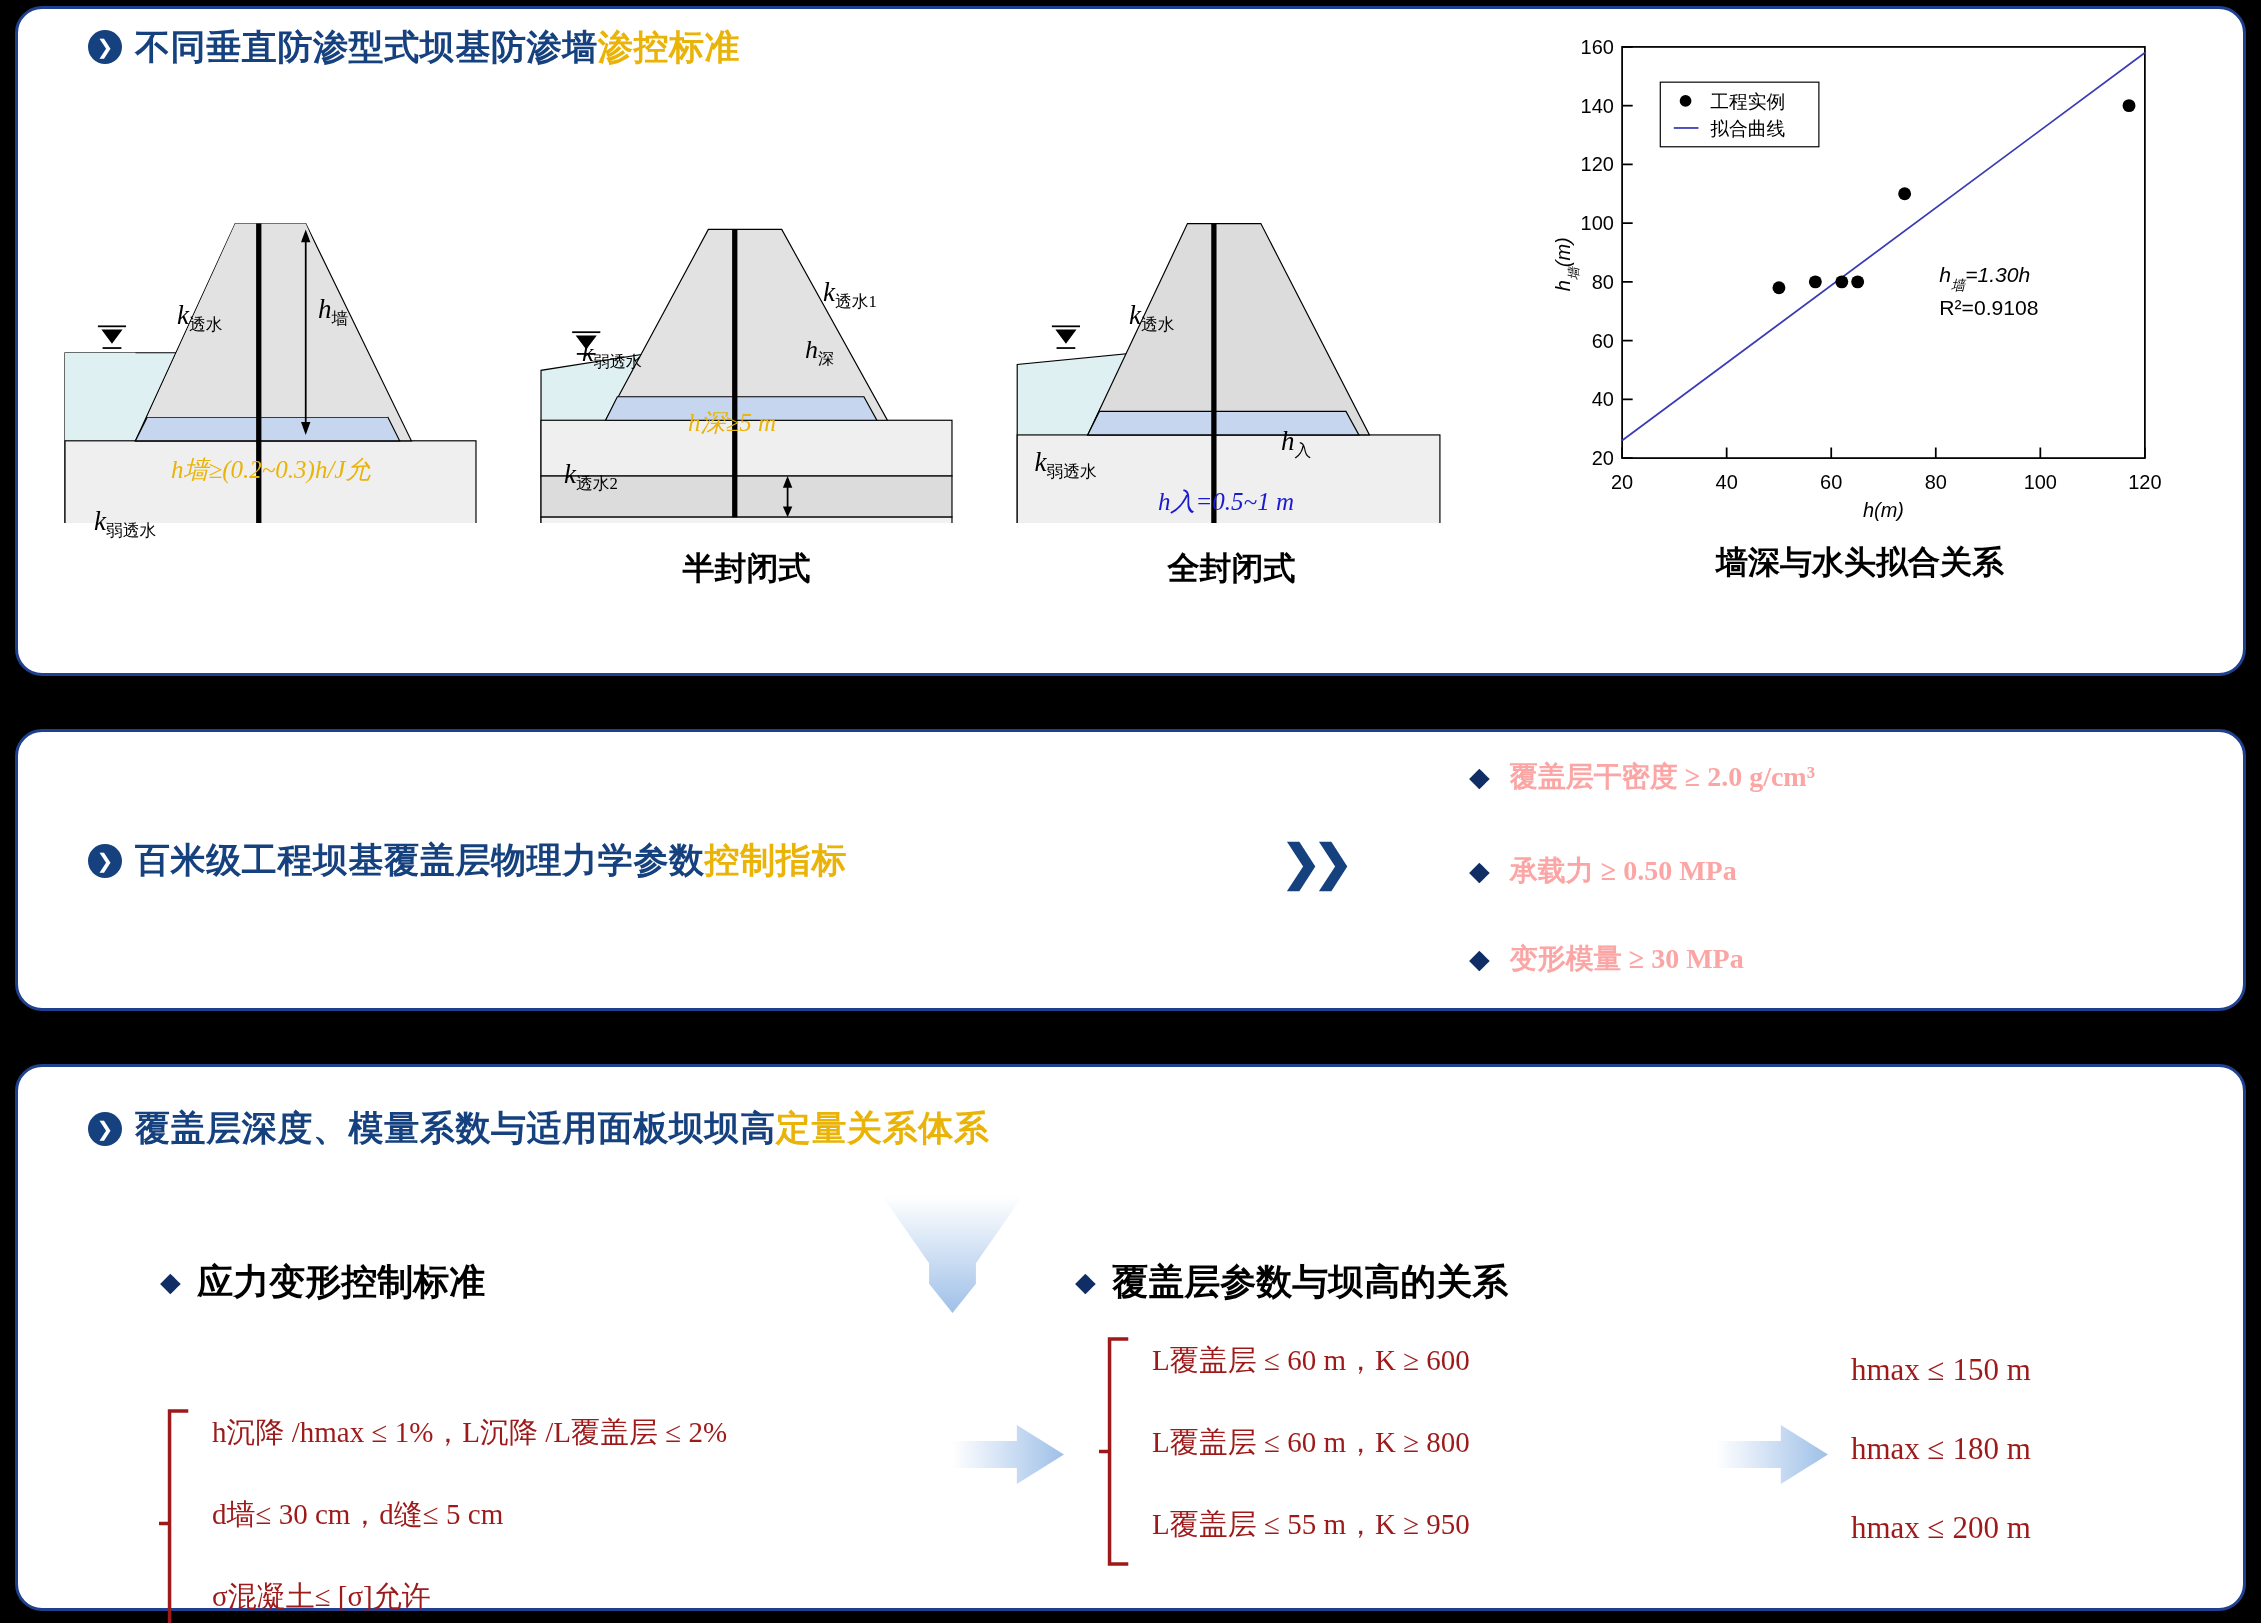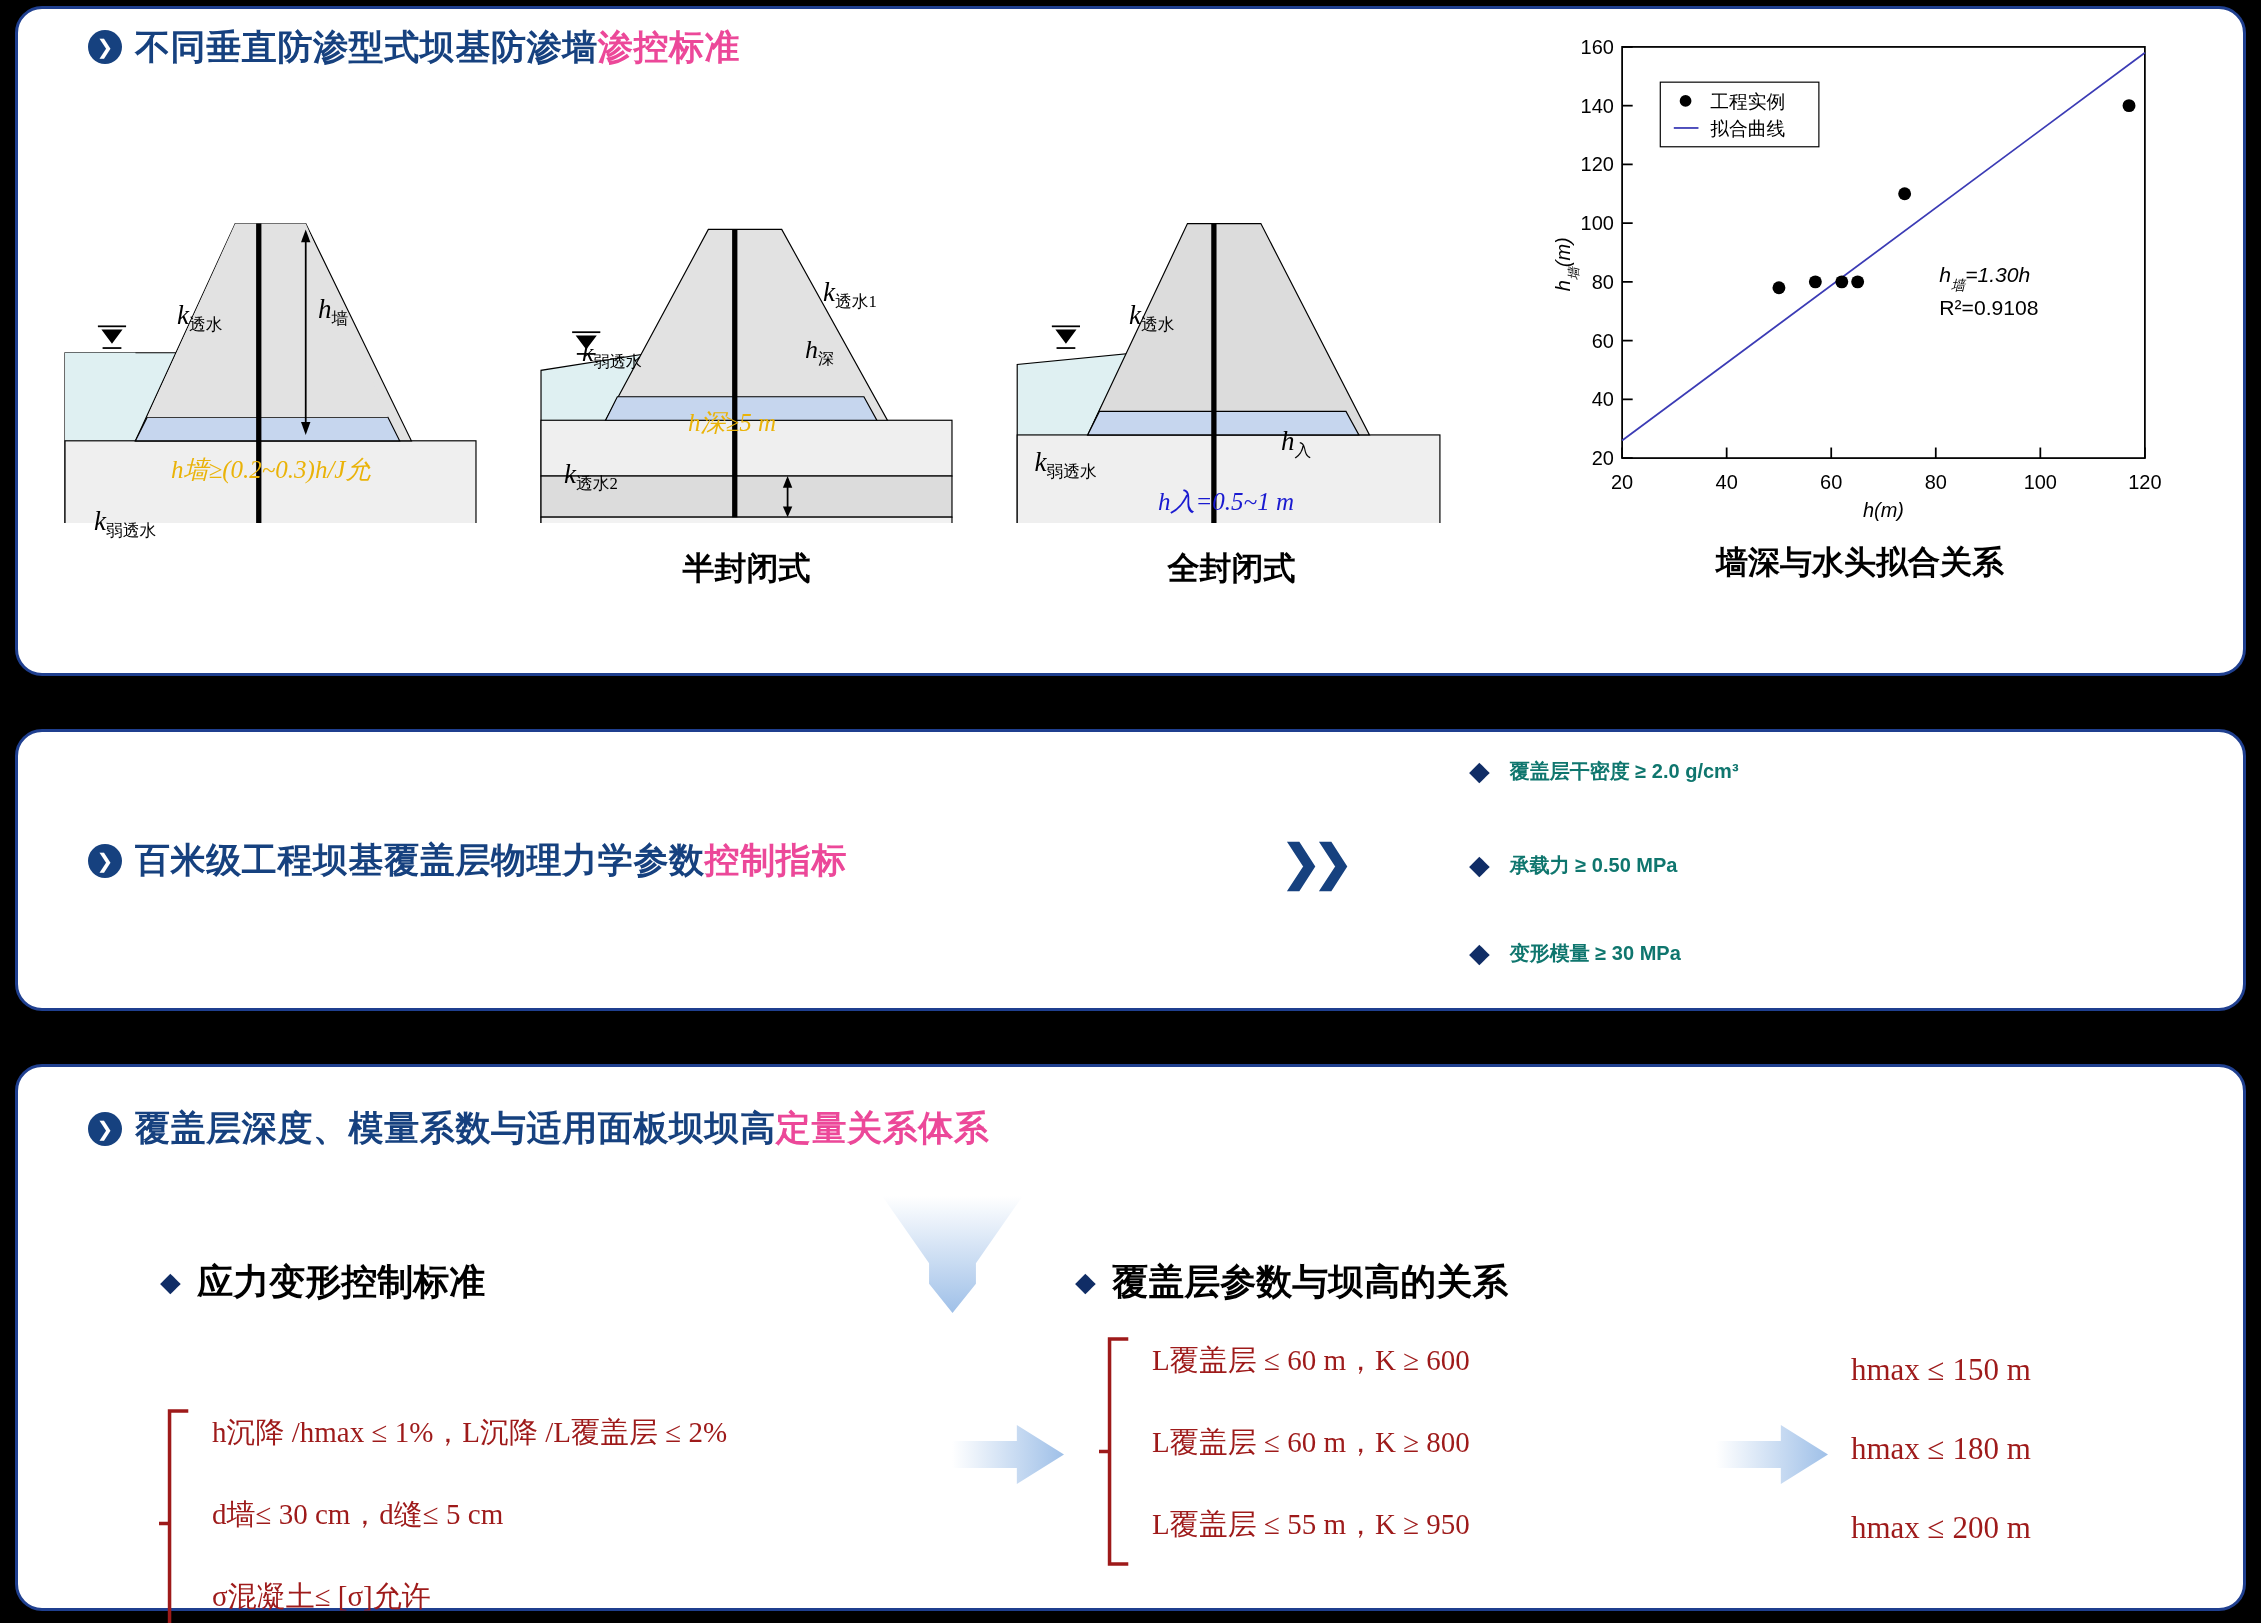--- a/index.html
+++ b/index.html
@@ -45,21 +45,21 @@
     line-height: 1;
     flex: 0 0 auto;
   }
   .heading-text {
     font-family: "Liberation Sans", sans-serif;
     font-weight: bold;
     font-size: 35px;
     color: #16417f;
     letter-spacing: 0.6px;
   }
-  .heading-text .hl { color: #ec4899; }
+  .heading-text .hl { color: #eab308; }
 
   
   #heading-1 { left: 88px; top: 23.5px; }
 
   .fig { position: absolute; }
   .fig-caption {
     position: absolute;
     width: 100%;
     text-align: center;
     font-family: "Liberation Sans", sans-serif;
@@ -88,24 +88,24 @@
     align-items: center;
     gap: 20px;
     white-space: nowrap;
   }
   .diamond {
     color: #102d66;
     font-size: 27px;
     line-height: 1;
   }
   .bullet-label {
-    font-family: Liberation Sans, sans-serif;
+    font-family: Liberation Serif, serif;
     font-weight: bold;
-    font-size: 20px;
-    color: #0f766e;
+    font-size: 28px;
+    color: #fca5a5;
   }
   #p2-row-1 { left: 1469px; top: 758px; }
   #p2-row-2 { left: 1469px; top: 852px; }
   #p2-row-3 { left: 1469px; top: 940px; }
 
   
   #heading-3 { left: 88px; top: 1105px; }
 
   .sub-head {
     position: absolute;

